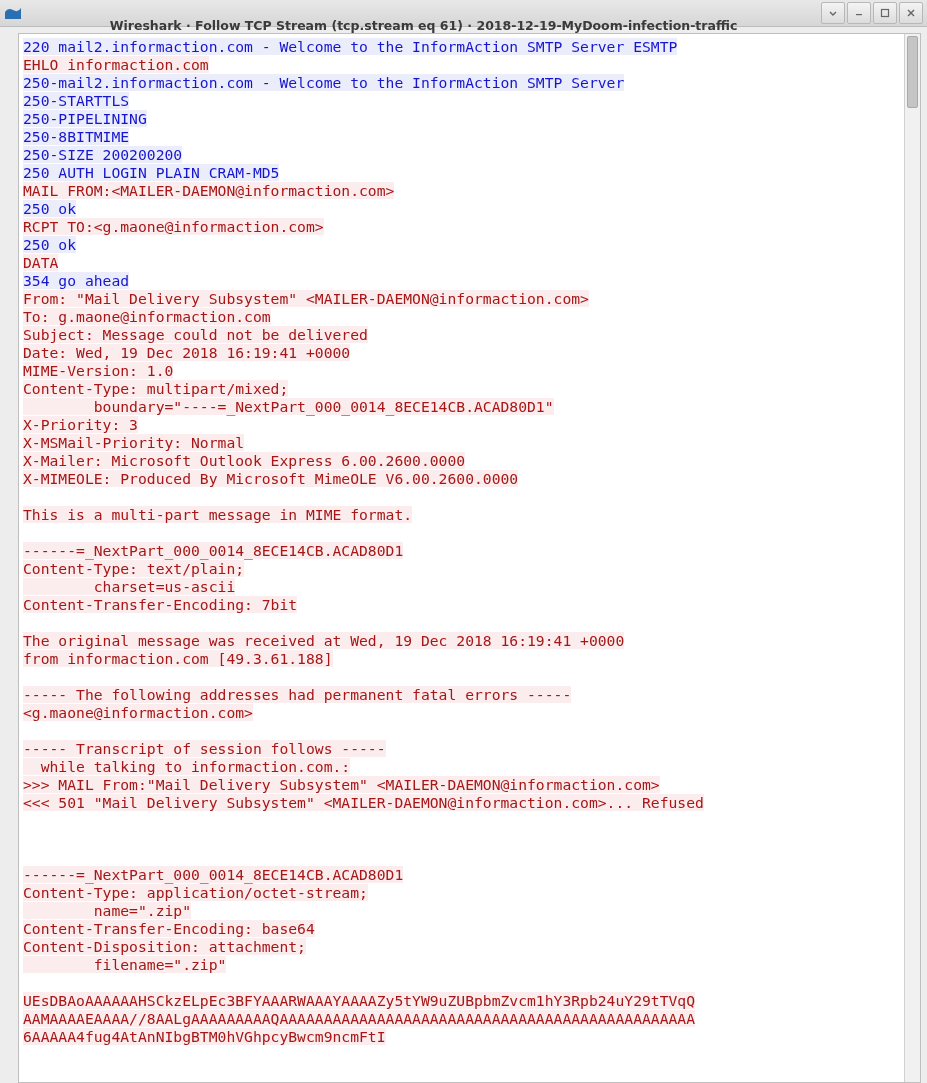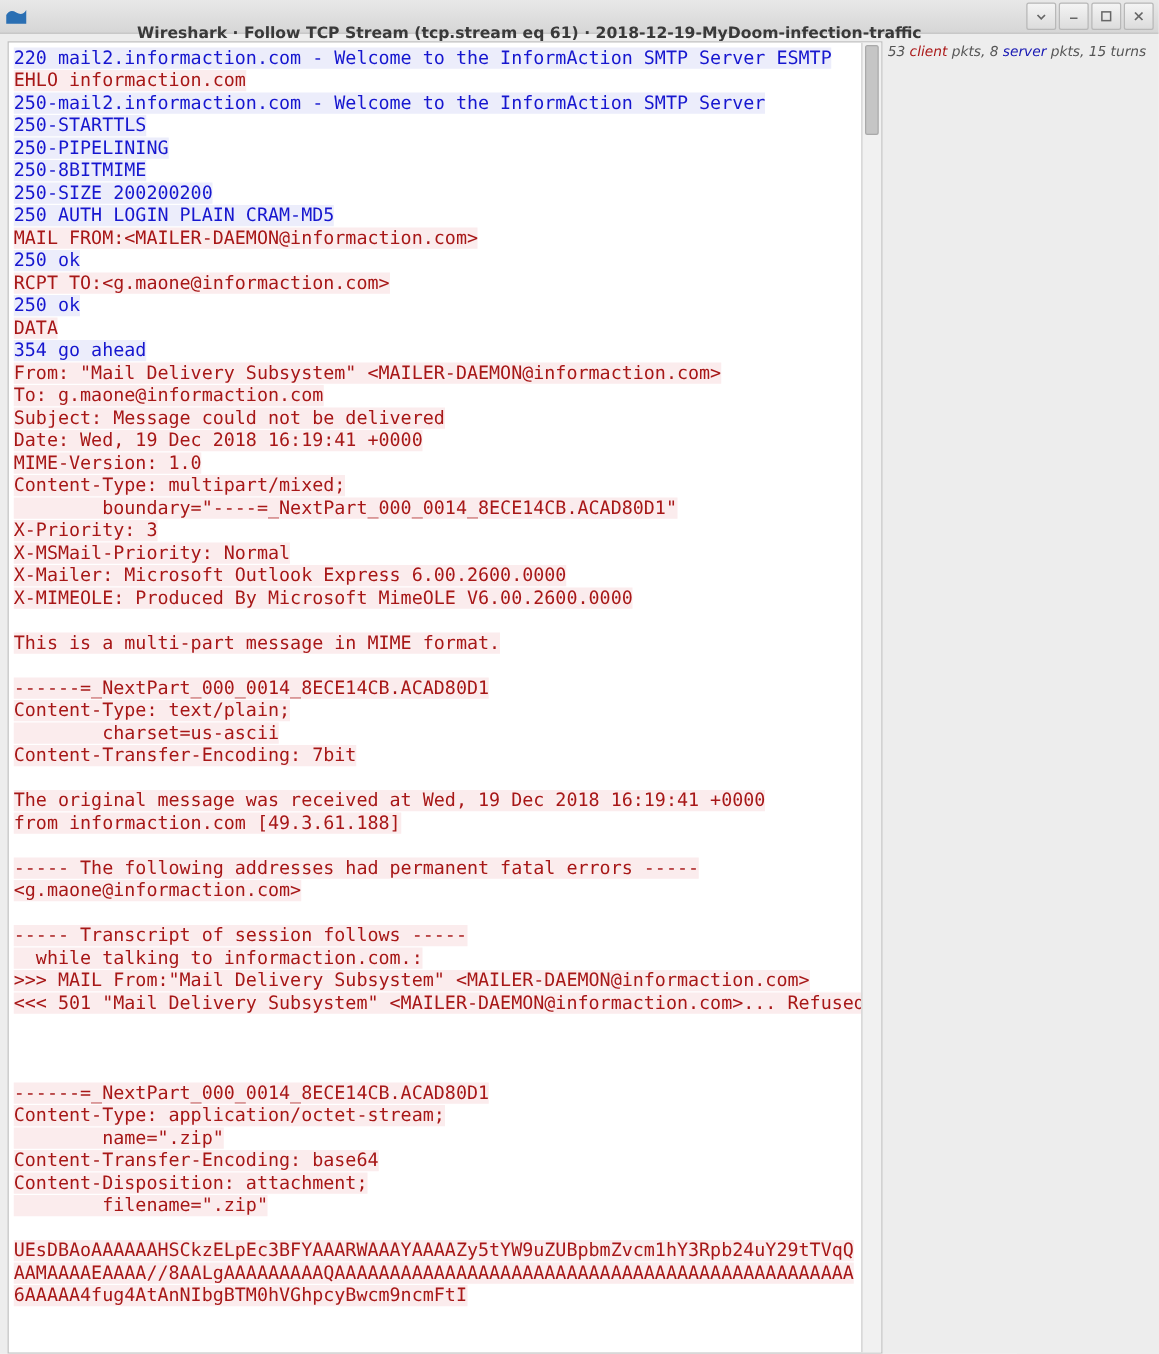--- a/index.html
+++ b/index.html
@@ -56,23 +56,23 @@
     border-radius: 2px;
     margin-left: 2px;
     display: flex;
     align-items: center;
     justify-content: center;
     font-size: 11px;
     color: #555;
   }
   .client {
     flex: 1 1 auto;
-    padding: 6px 6px 0 6px;
-    display: flex;
-    flex-direction: row;
+    padding: 6px 6px 0 18px;
+    display: flex;
+    flex-direction: column;
     min-height: 0;
   }
   .stream-box {
     flex: 1 1 auto;
     border: 1px solid #bfbfbf;
     background: #ffffff;
     position: relative;
     overflow: hidden;
   }
   .stream-content {
@@ -212,20 +212,15 @@
 <span class="cli">        filename=".zip"</span>
 <span class="cli"></span>
 <span class="cli">UEsDBAoAAAAAAHSCkzELpEc3BFYAAARWAAAYAAAAZy5tYW9uZUBpbmZvcm1hY3Rpb24uY29tTVqQ</span>
 <span class="cli">AAMAAAAEAAAA//8AALgAAAAAAAAAQAAAAAAAAAAAAAAAAAAAAAAAAAAAAAAAAAAAAAAAAAAAAAAA</span>
 <span class="cli">6AAAAA4fug4AtAnNIbgBTM0hVGhpcyBwcm9ncmFtI</span>
 </div>
       <div class="scrollbar">
         <div class="scroll-thumb"></div>
       </div>
     </div>
-    <div class="statusbar">
-      <span>53</span>
-      <span class="cli-word"> <span>client</span></span><span> pkts, </span><span>8</span>
-      <span class="srv-word"> <span>server</span></span><span> pkts, </span><span>15 turns</span>
-    </div>
   </div>
 
 </div>
 
 </body></html>

